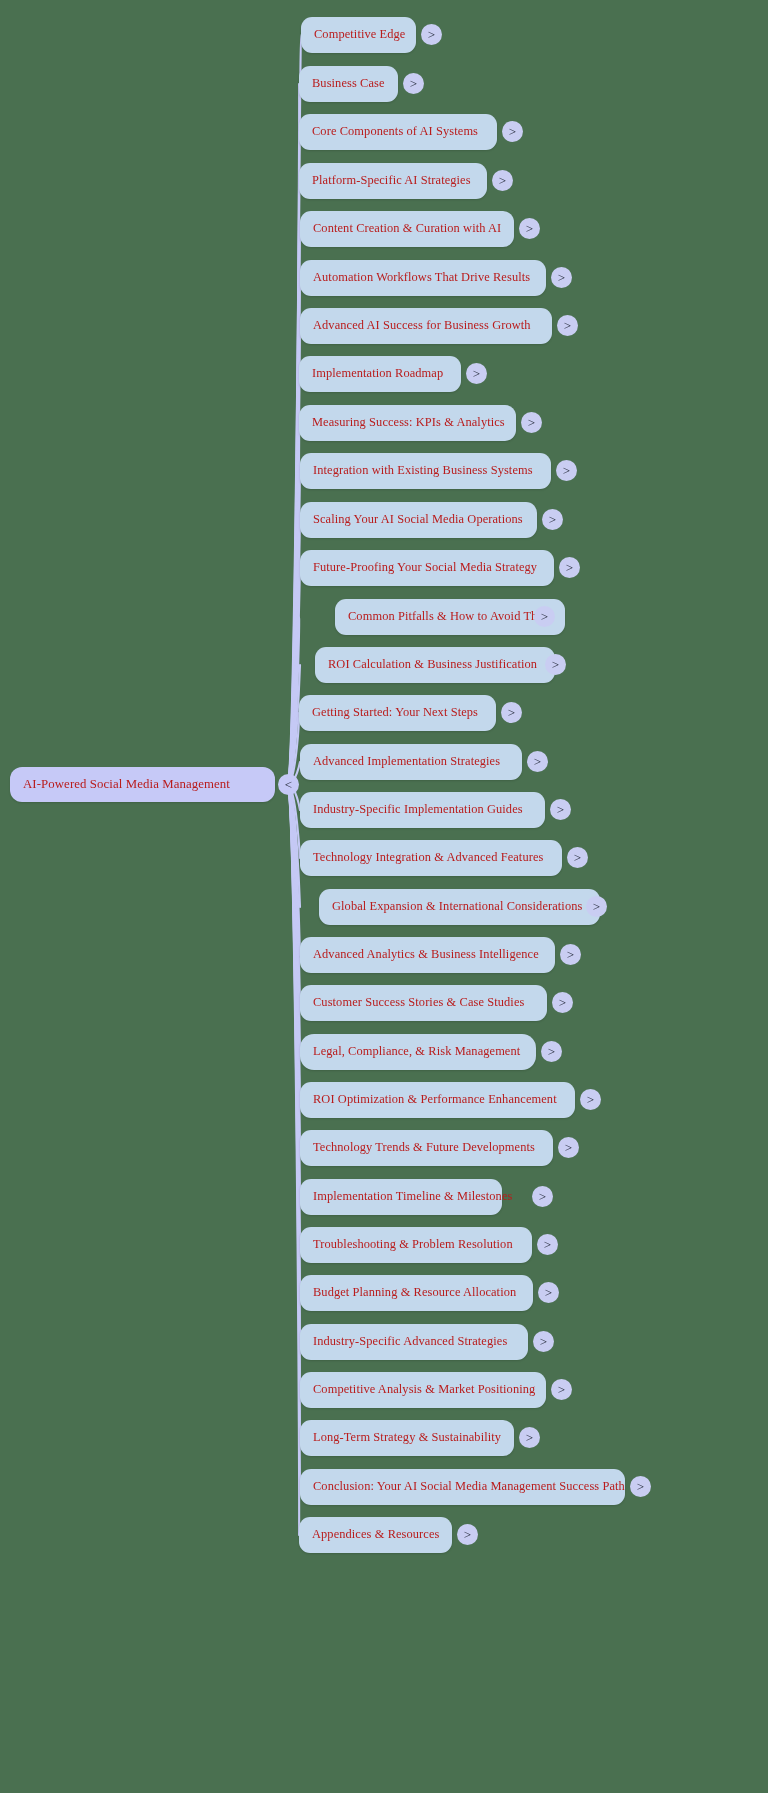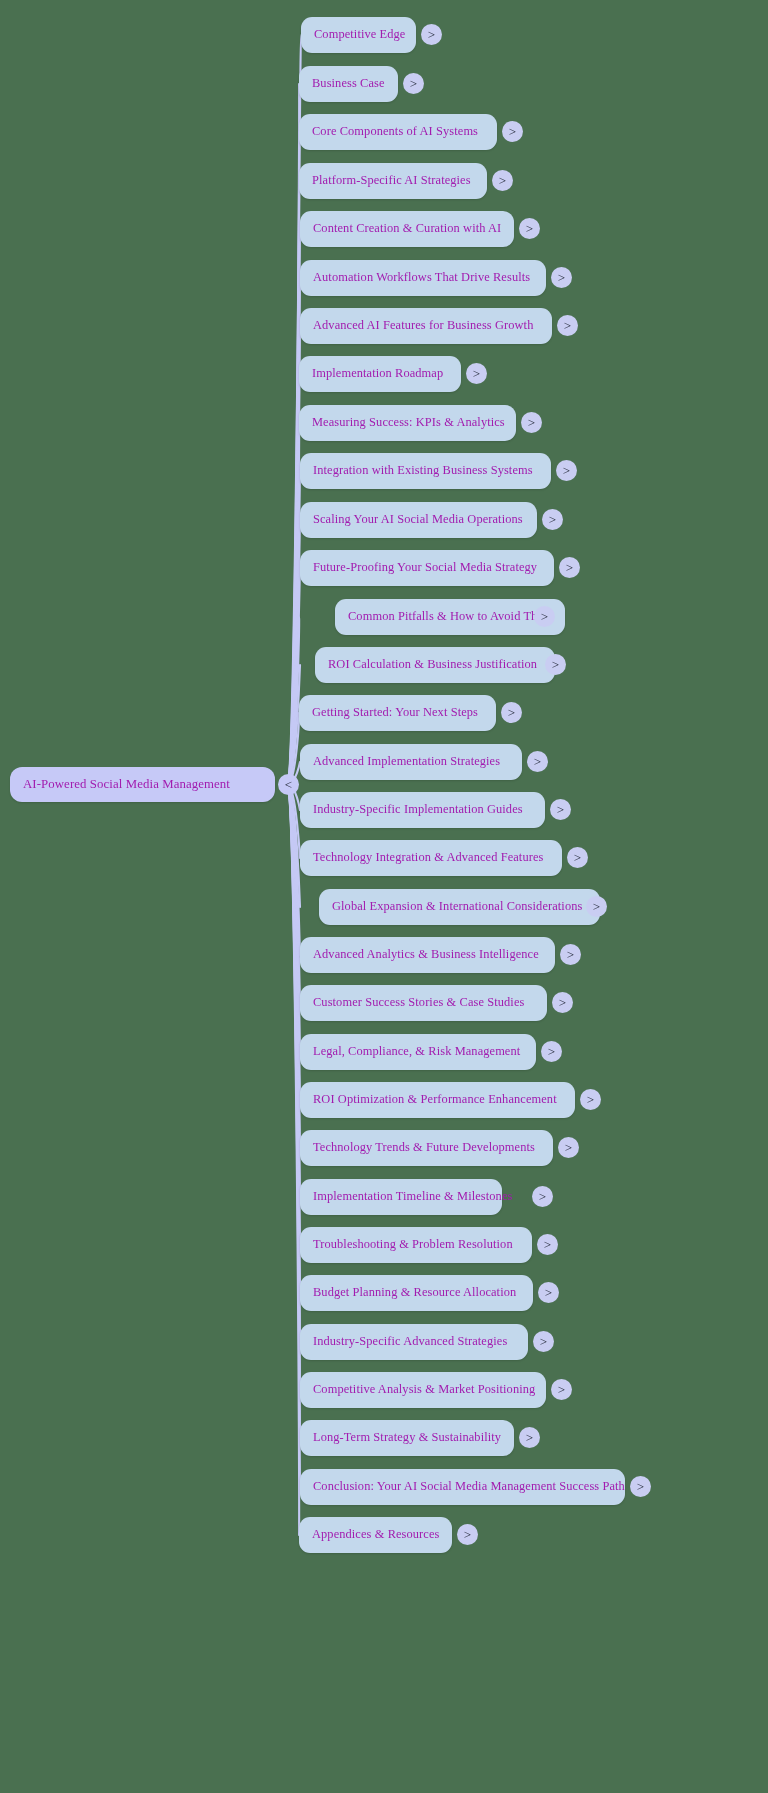--- a/index.html
+++ b/index.html
@@ -32,21 +32,21 @@
     pointer-events: none;
   }
 
   .node {
     position: absolute;
     box-sizing: border-box;
     display: flex;
     align-items: center;
     border-radius: 11px;
     background: #c3d8ec;
-    color: #a21caf;
+    color: #b91c1c;
     font-size: 12.4px;
     line-height: 1.1;
     letter-spacing: 0.1px;
     padding: 0 13px;
     white-space: nowrap;
     box-shadow: 0 1px 2px rgba(20, 35, 22, 0.18);
   }
 
   .node.root {
     background: #c6c9f7;
@@ -136,21 +136,21 @@
       <div class="badge" style="left: 492px; top: 170px;">&gt;</div>
       <div class="node" style="left: 300px; top: 211px; width: 214px; height: 36px;">
         <span>Content Creation &amp; Curation with AI</span>
       </div>
       <div class="badge" style="left: 519px; top: 218px;">&gt;</div>
       <div class="node" style="left: 300px; top: 260px; width: 246px; height: 36px;">
         <span>Automation Workflows That Drive Results</span>
       </div>
       <div class="badge" style="left: 551px; top: 267px;">&gt;</div>
       <div class="node" style="left: 300px; top: 308px; width: 252px; height: 36px;">
-        <span>Advanced AI Features for Business Growth</span>
+        <span>Advanced AI Success for Business Growth</span>
       </div>
       <div class="badge" style="left: 557px; top: 315px;">&gt;</div>
       <div class="node" style="left: 299px; top: 356px; width: 162px; height: 36px;">
         <span>Implementation Roadmap</span>
       </div>
       <div class="badge" style="left: 466px; top: 363px;">&gt;</div>
       <div class="node" style="left: 299px; top: 405px; width: 217px; height: 36px;">
         <span>Measuring Success: KPIs &amp; Analytics</span>
       </div>
       <div class="badge" style="left: 521px; top: 412px;">&gt;</div>
@@ -195,21 +195,21 @@
       </div>
       <div class="badge" style="left: 586px; top: 896px;">&gt;</div>
       <div class="node" style="left: 300px; top: 937px; width: 255px; height: 36px;">
         <span>Advanced Analytics &amp; Business Intelligence</span>
       </div>
       <div class="badge" style="left: 560px; top: 944px;">&gt;</div>
       <div class="node" style="left: 300px; top: 985px; width: 247px; height: 36px;">
         <span>Customer Success Stories &amp; Case Studies</span>
       </div>
       <div class="badge" style="left: 552px; top: 992px;">&gt;</div>
-      <div class="node" style="left: 300px; top: 1034px; width: 236px; height: 36px;">
+      <div class="node" style="left: 300px; top: 1034px; width: 236px; height: 36px; border-radius: 14px;">
         <span>Legal, Compliance, &amp; Risk Management</span>
       </div>
       <div class="badge" style="left: 541px; top: 1041px;">&gt;</div>
       <div class="node" style="left: 300px; top: 1082px; width: 275px; height: 36px;">
         <span>ROI Optimization &amp; Performance Enhancement</span>
       </div>
       <div class="badge" style="left: 580px; top: 1089px;">&gt;</div>
       <div class="node" style="left: 300px; top: 1130px; width: 253px; height: 36px;">
         <span>Technology Trends &amp; Future Developments</span>
       </div>

